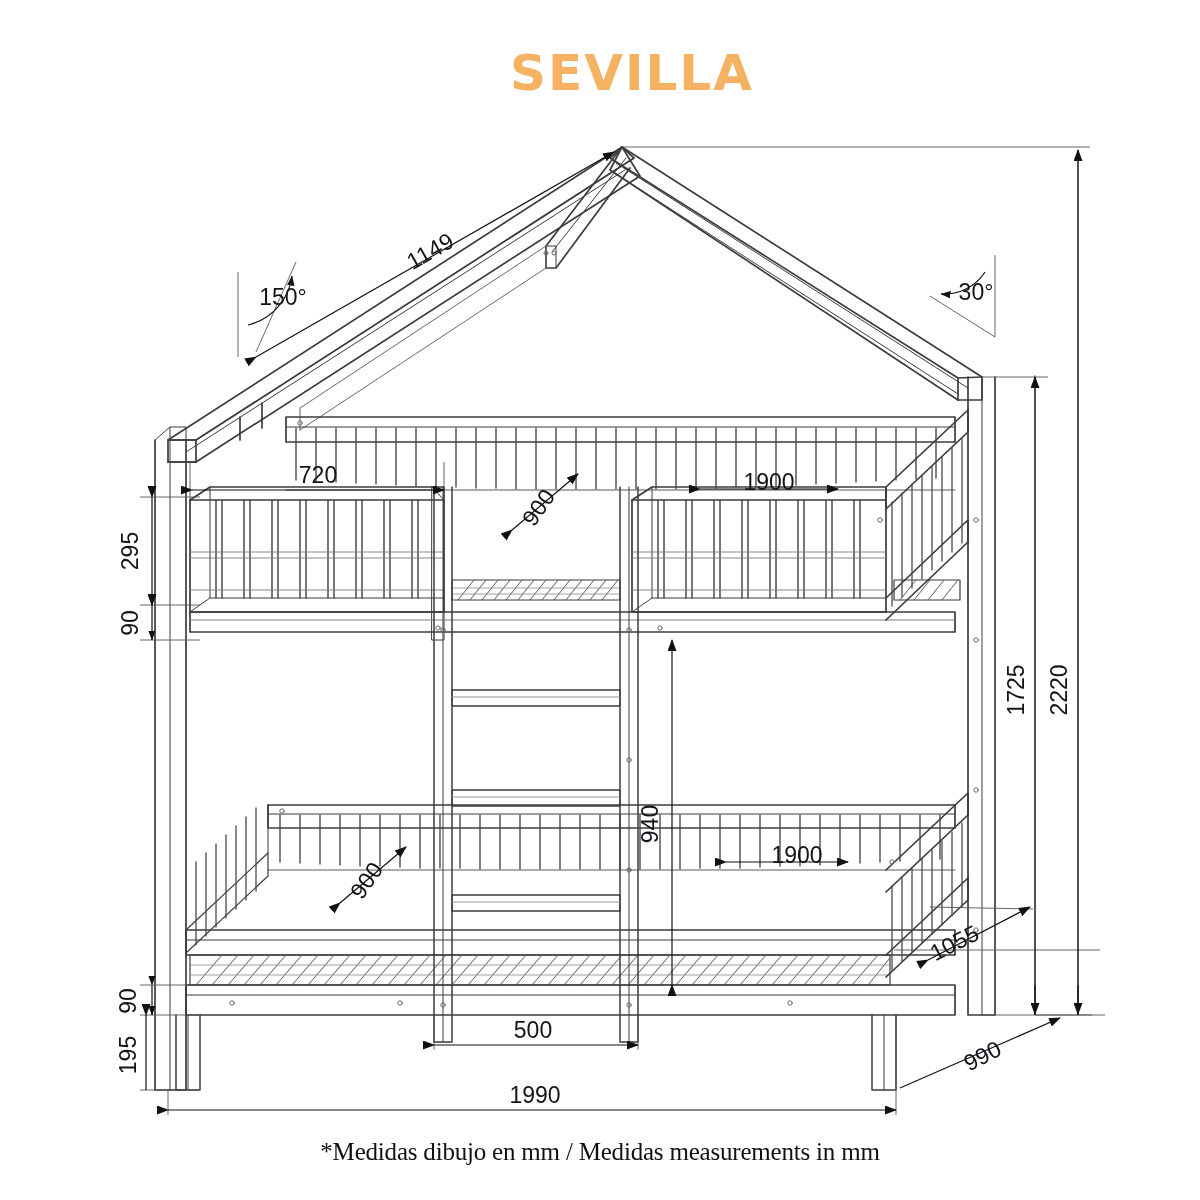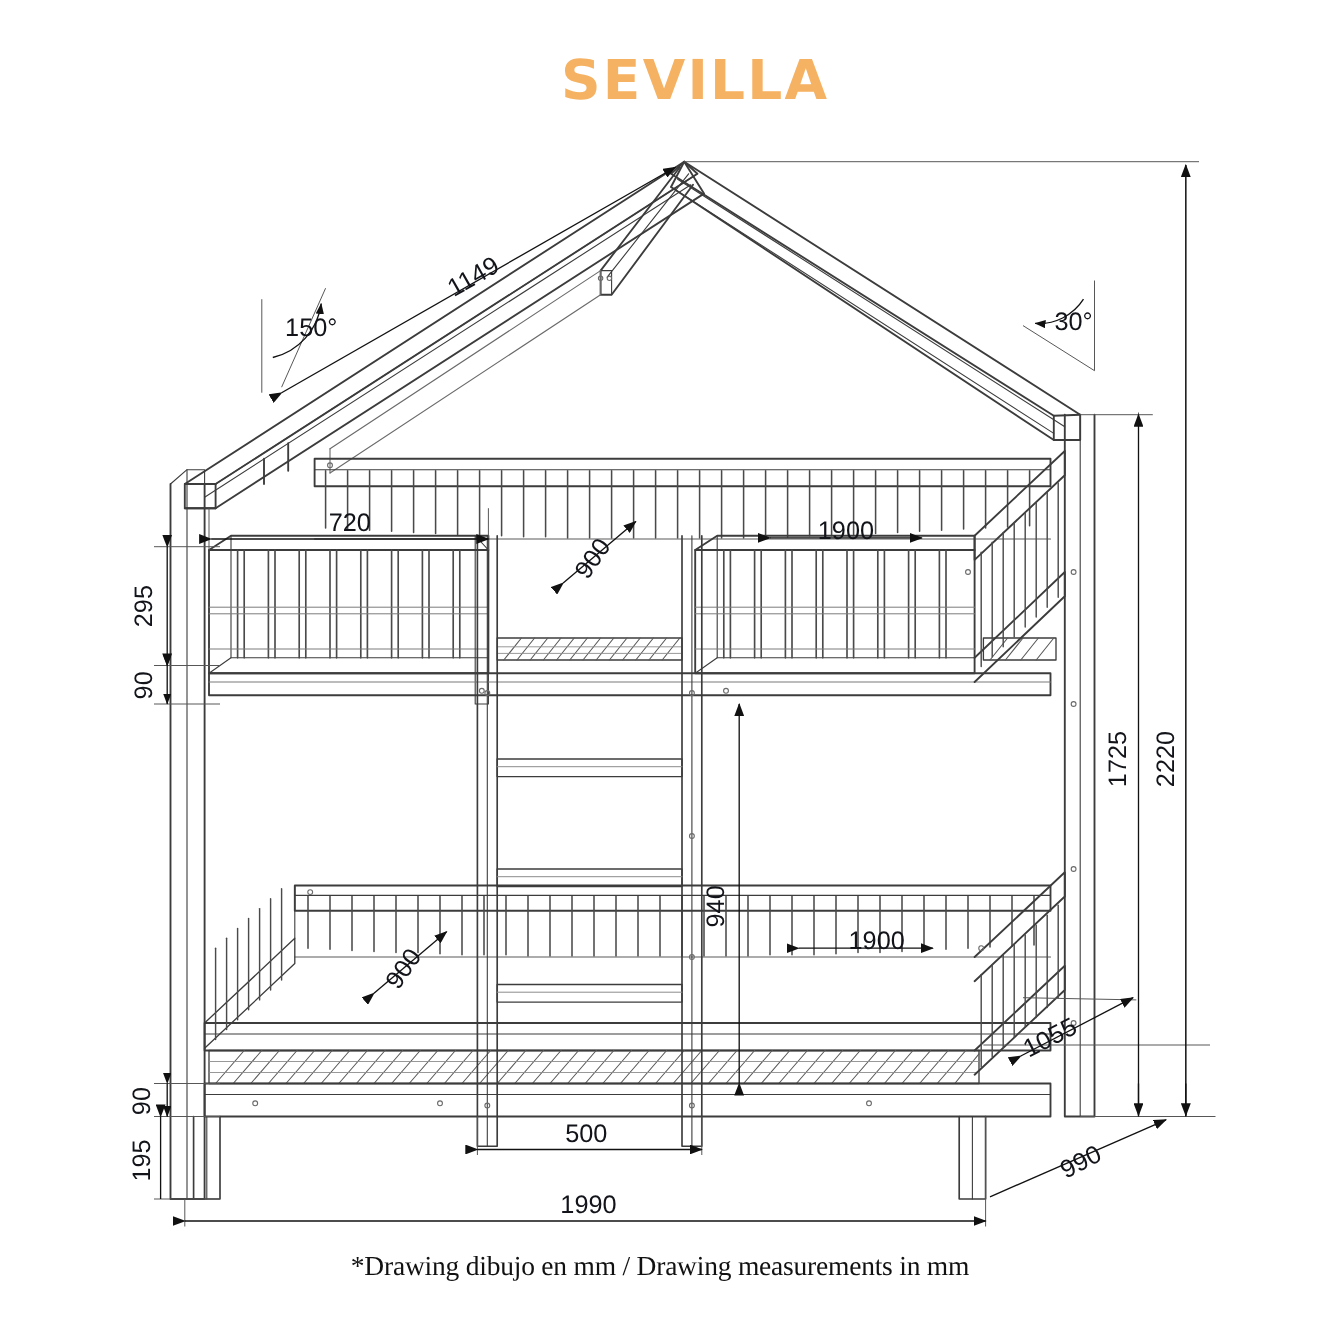--- a/index.html
+++ b/index.html
@@ -579,15 +579,15 @@
 
       <text class="dimtxt" x="136" y="1055" text-anchor="middle" transform="rotate(-90 136 1055)">195</text>
 
       <text class="dimtxt" x="533" y="1038" text-anchor="middle">500</text>
 
       <text class="dimtxt" x="535" y="1103" text-anchor="middle">1990</text>
     </g>
 
   </svg>
 
-  <div id="caption">*Drawing dibujo en mm / Drawing measurements in mm</div>
+  <div id="caption">*Medidas dibujo en mm / Medidas measurements in mm</div>
 
 </div>
 
 </body></html>

